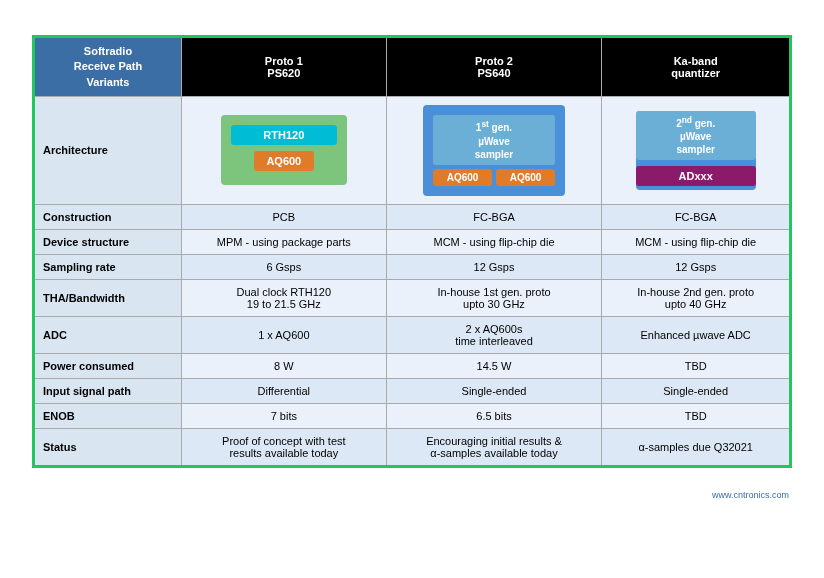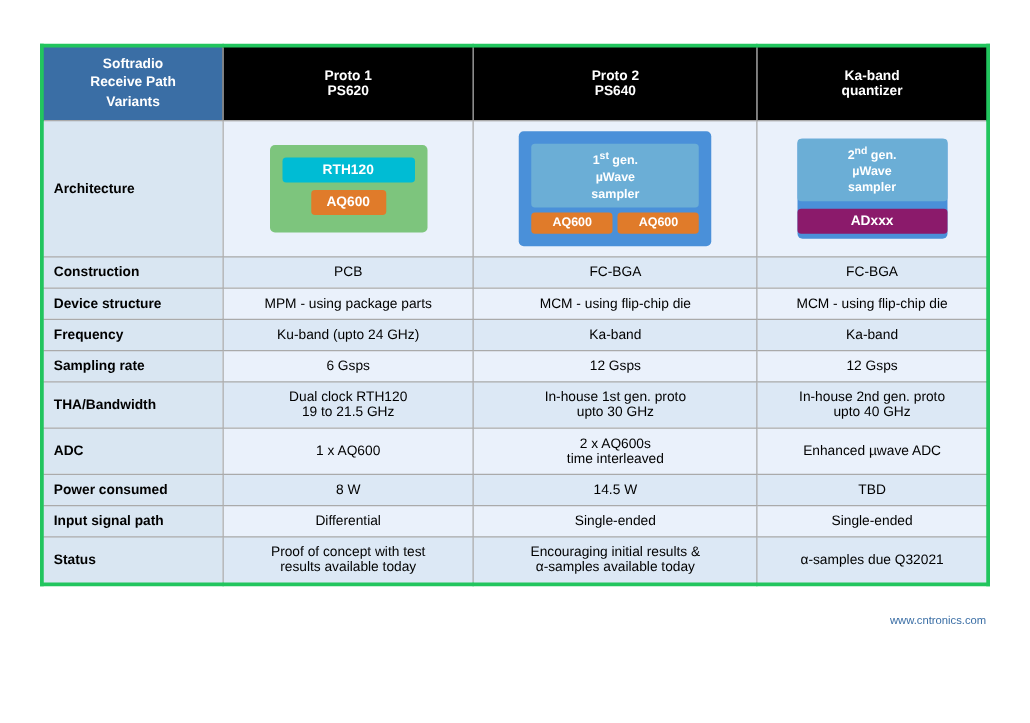--- a/index.html
+++ b/index.html
@@ -58,21 +58,21 @@
       padding: 10px;
       display: inline-block;
       width: 126px;
       position: relative;
     }
     .arch-box-blue1 {
       background-color: #4a90d9;
       border-radius: 4px;
       padding: 10px;
       display: inline-block;
-      width: 154px;
+      width: 142px;
       position: relative;
     }
     .arch-box-blue2 {
       background-color: #4a90d9;
       border-radius: 4px;
       display: inline-block;
       width: 120px;
       position: relative;
     }
     .chip-rect {
@@ -169,26 +169,20 @@
         <td>FC-BGA</td>
         <td>FC-BGA</td>
       </tr>
       <tr>
         <td>Device structure</td>
         <td>MPM - using package parts</td>
         <td>MCM - using flip-chip die</td>
         <td>MCM - using flip-chip die</td>
       </tr>
       <tr>
-        <td>Frequency</td>
-        <td>Ku-band (upto 24 GHz)</td>
-        <td>Ka-band</td>
-        <td>Ka-band</td>
-      </tr>
-      <tr>
         <td>Sampling rate</td>
         <td>6 Gsps</td>
         <td>12 Gsps</td>
         <td>12 Gsps</td>
       </tr>
       <tr>
         <td>THA/Bandwidth</td>
         <td style="white-space:pre-line;">Dual clock RTH120
 19 to 21.5 GHz</td>
         <td style="white-space:pre-line;">In-house 1st gen. proto
@@ -209,20 +203,26 @@
         <td>14.5 W</td>
         <td>TBD</td>
       </tr>
       <tr>
         <td>Input signal path</td>
         <td>Differential</td>
         <td>Single-ended</td>
         <td>Single-ended</td>
       </tr>
       <tr>
+        <td>ENOB</td>
+        <td>7 bits</td>
+        <td>6.5 bits</td>
+        <td>TBD</td>
+      </tr>
+      <tr>
         <td>Status</td>
         <td style="white-space:pre-line;">Proof of concept with test
 results available today</td>
         <td style="white-space:pre-line;">Encouraging initial results &amp;
 α-samples available today</td>
         <td>α-samples due Q32021</td>
       </tr>
     </tbody>
   </table>
   <div class="watermark">www.cntronics.com</div>

